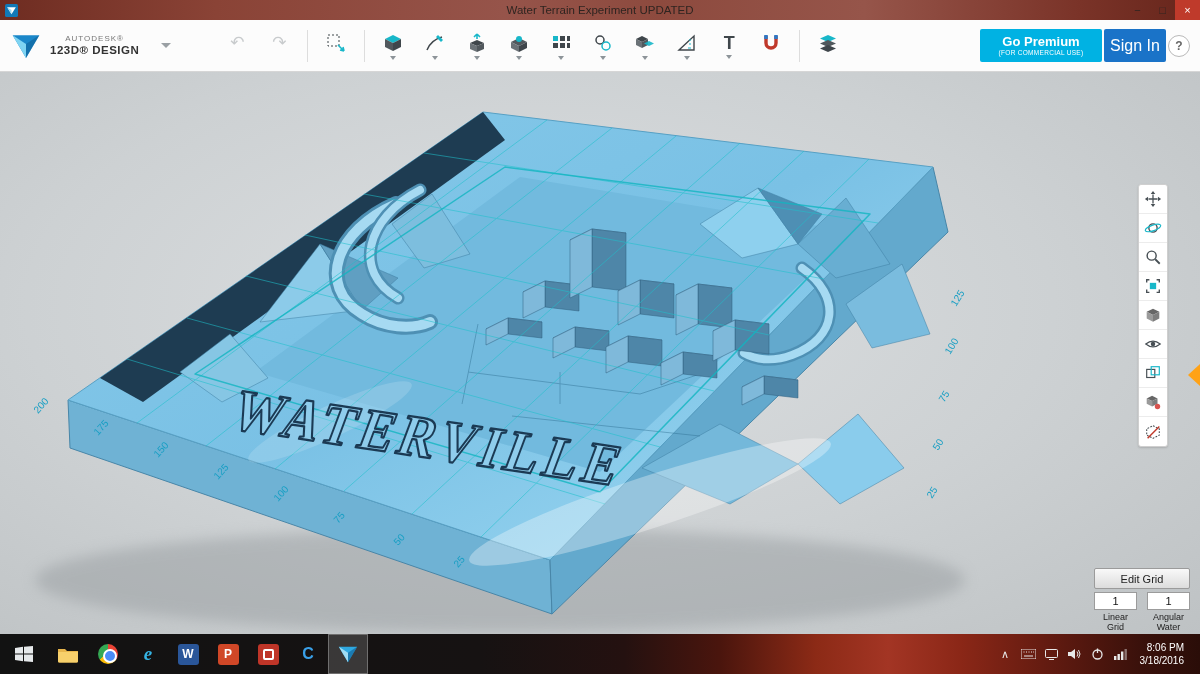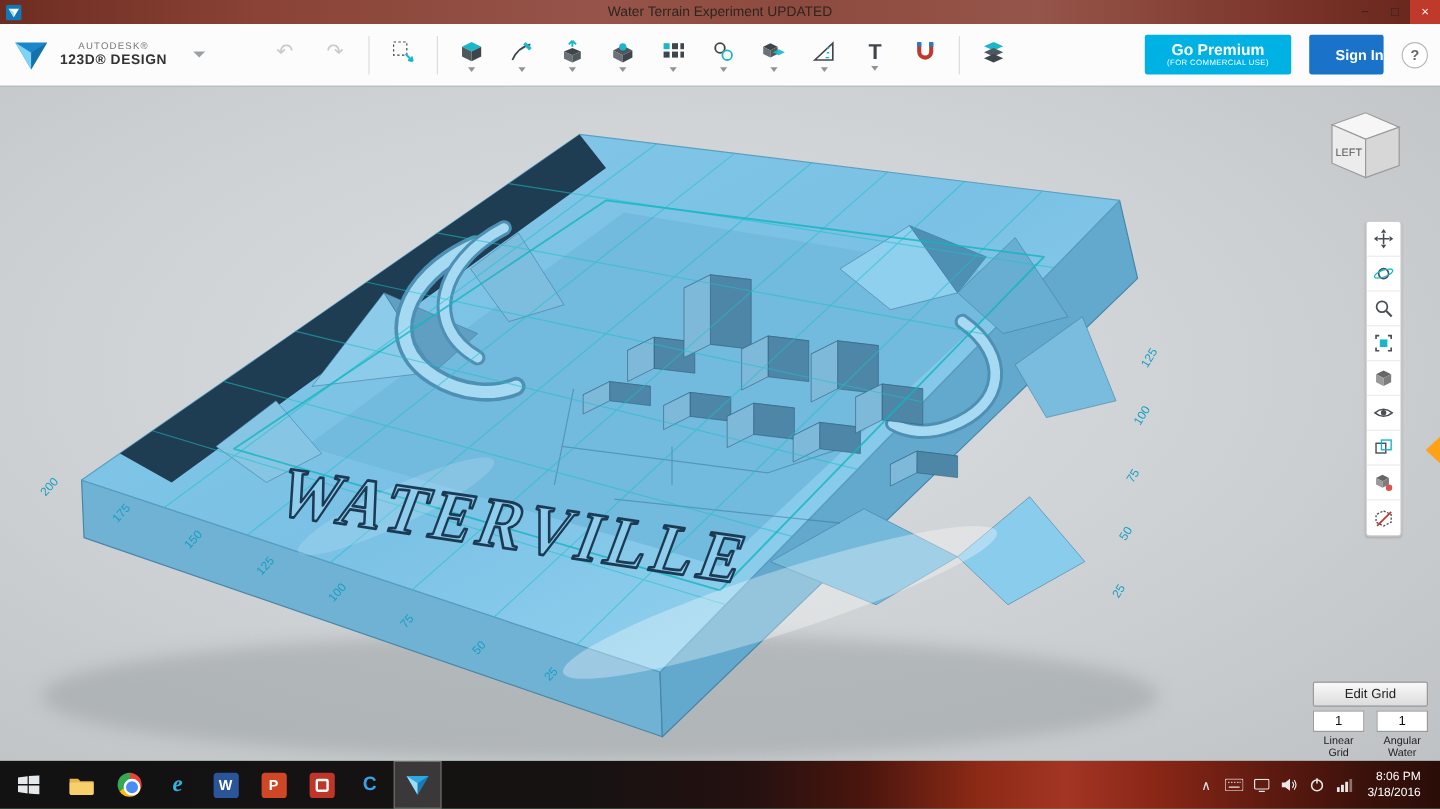--- a/index.html
+++ b/index.html
@@ -28,27 +28,27 @@
   .brand-caret { width:0; height:0; border-left:5px solid transparent; border-right:5px solid transparent;
     border-top:5px solid #9aa0a4; margin-left:14px; }
   .tools { display:flex; align-items:center; gap:6px; margin-left:48px; }
   .tool { width:36px; display:flex; flex-direction:column; align-items:center; justify-content:center; cursor:default; }
   .tool .glyph { font-size:17px; color:#3f464b; line-height:20px; }
   .tool .glyph.disabled { color:#c8cbcd; }
   .tool-caret { width:0; height:0; border-left:3.5px solid transparent; border-right:3.5px solid transparent;
     border-top:4px solid #8d9499; margin-top:2px; }
   .tool-caret.hidden { visibility:hidden; }
   .sep { width:1px; height:32px; background:#ddd; margin:0 4px; }
-  .toolbar-right { margin-left:auto; display:flex; align-items:center; gap:15px; }
+  .toolbar-right { margin-left:auto; display:flex; align-items:center; gap:2px; }
   .btn-premium { background:#00b2e3; color:#fff; border:none; width:122px; height:33px; border-radius:2px;
     display:flex; flex-direction:column; align-items:center; justify-content:center; cursor:pointer; }
   .btn-premium .main { font-size:13px; font-weight:bold; line-height:14px; }
   .btn-premium .sub { font-size:6.5px; line-height:8px; letter-spacing:.3px; }
   .btn-signin { background:#1a73c8; color:#fff; border:none; width:62px; height:33px; border-radius:2px;
-    font-size:12px; font-weight:bold; cursor:pointer;text-align:right; }
+    font-size:16px; font-weight:normal; cursor:pointer; }
   .btn-help { width:22px; height:22px; border-radius:50%; border:1.5px solid #b9b9b9; background:#fff;
     color:#666; font-size:12px; font-weight:bold; display:flex; align-items:center; justify-content:center; cursor:pointer; }
 
   
   .viewport { position:relative; flex:1 1 auto; height:562px;
     background:radial-gradient(ellipse at 45% 42%, #dcdfe1 0%, #cdd1d3 55%, #bec2c4 100%); overflow:hidden; }
   .scene { position:absolute; left:0; top:0; }
 
   .viewcube-wrap { position:absolute; right:18px; top:10px; width:86px; height:80px; cursor:pointer; }
 
@@ -369,28 +369,20 @@
         <text x="398" y="474" transform="rotate(-48 398 474)">50</text>
         <text x="458" y="496" transform="rotate(-48 458 496)">25</text>
         <text x="956" y="235" transform="rotate(-58 956 235)">125</text>
         <text x="950" y="283" transform="rotate(-58 950 283)">100</text>
         <text x="944" y="331" transform="rotate(-58 944 331)">75</text>
         <text x="938" y="379" transform="rotate(-58 938 379)">50</text>
         <text x="932" y="427" transform="rotate(-58 932 427)">25</text>
       </g>
     </svg>
 
-    <div class="viewcube-wrap">
-      <svg width="86" height="80" viewBox="0 0 86 80">
-        <polygon points="14,22 42,12 70,24 42,34" fill="#f6f6f6" stroke="#9a9a9a"></polygon>
-        <polygon points="14,22 42,34 42,66 14,54" fill="#ececec" stroke="#9a9a9a"></polygon>
-        <polygon points="42,34 70,24 70,56 42,66" fill="#d7d7d7" stroke="#9a9a9a"></polygon>
-        <text x="17" y="48" font-size="9" fill="#555" font-family="Liberation Sans, sans-serif">LEFT</text>
-      </svg>
-    </div>
 
     <div class="palette">
       <div class="pal-btn">
         <svg width="18" height="18" viewBox="0 0 20 20">
           <path d="M10 5 v10 M5 10 h10" stroke="#474f54" stroke-width="1.4"></path>
           <path d="M10 1 L7.5 4.5 h5 Z M10 19 L7.5 15.5 h5 Z M1 10 L4.5 7.5 v5 Z M19 10 L15.5 7.5 v5 Z" fill="#474f54"></path>
         </svg>
       </div>
       <div class="pal-btn">
         <svg width="18" height="18" viewBox="0 0 20 20">

